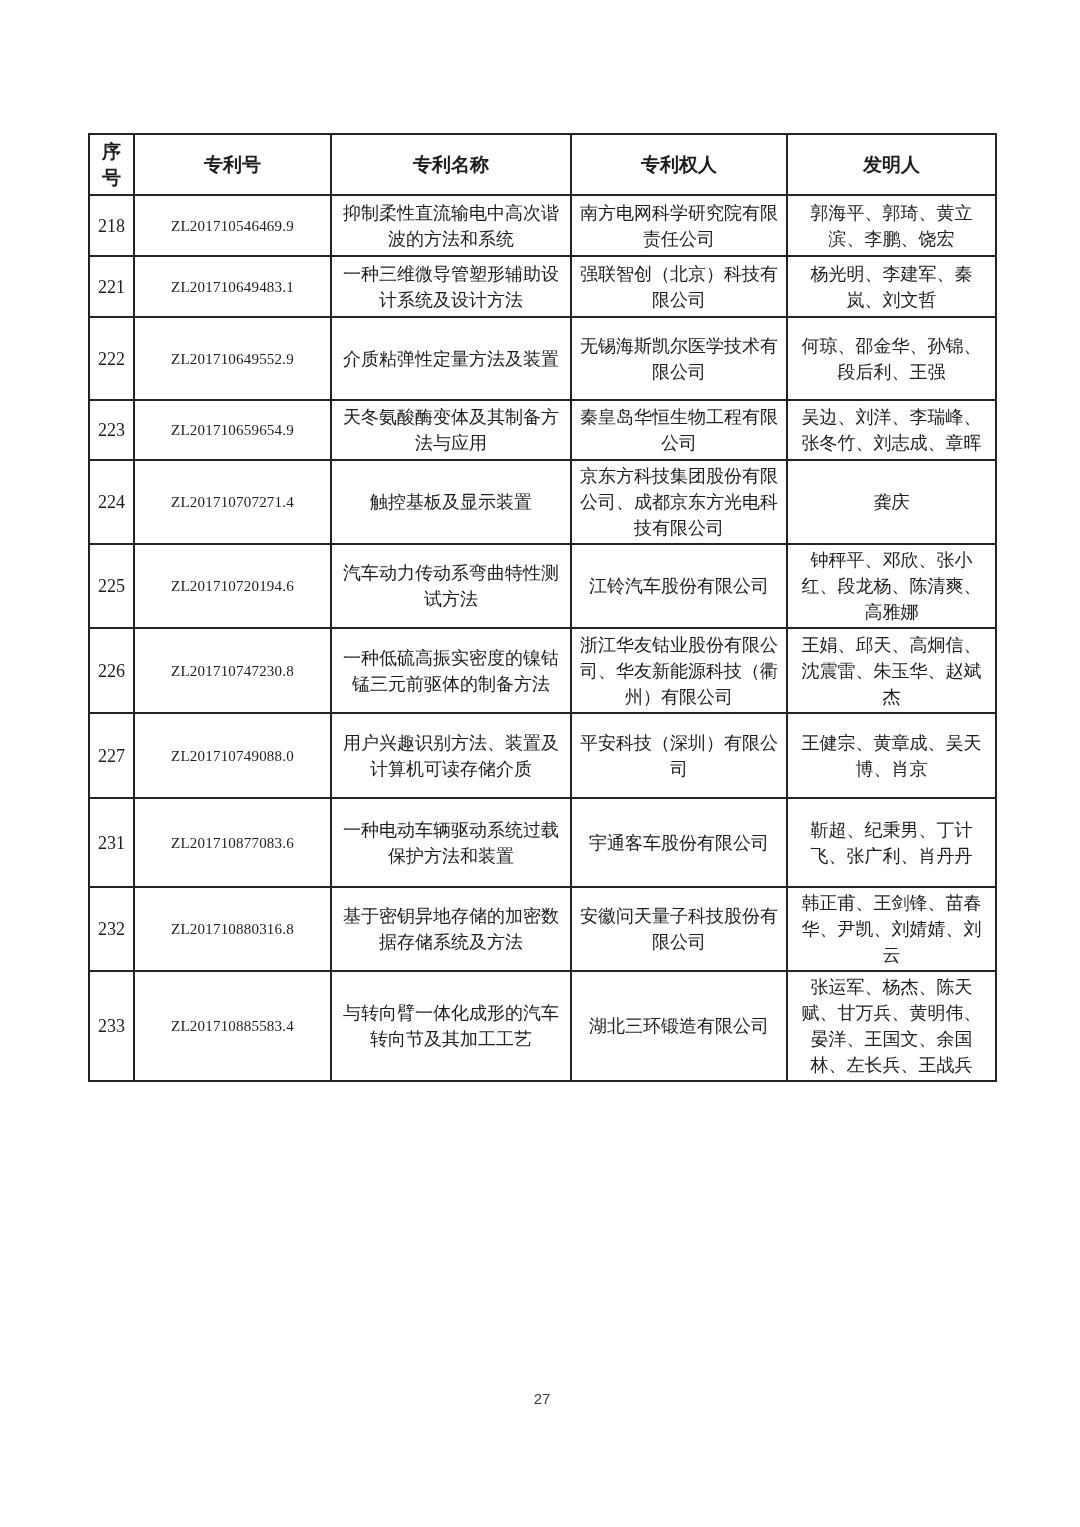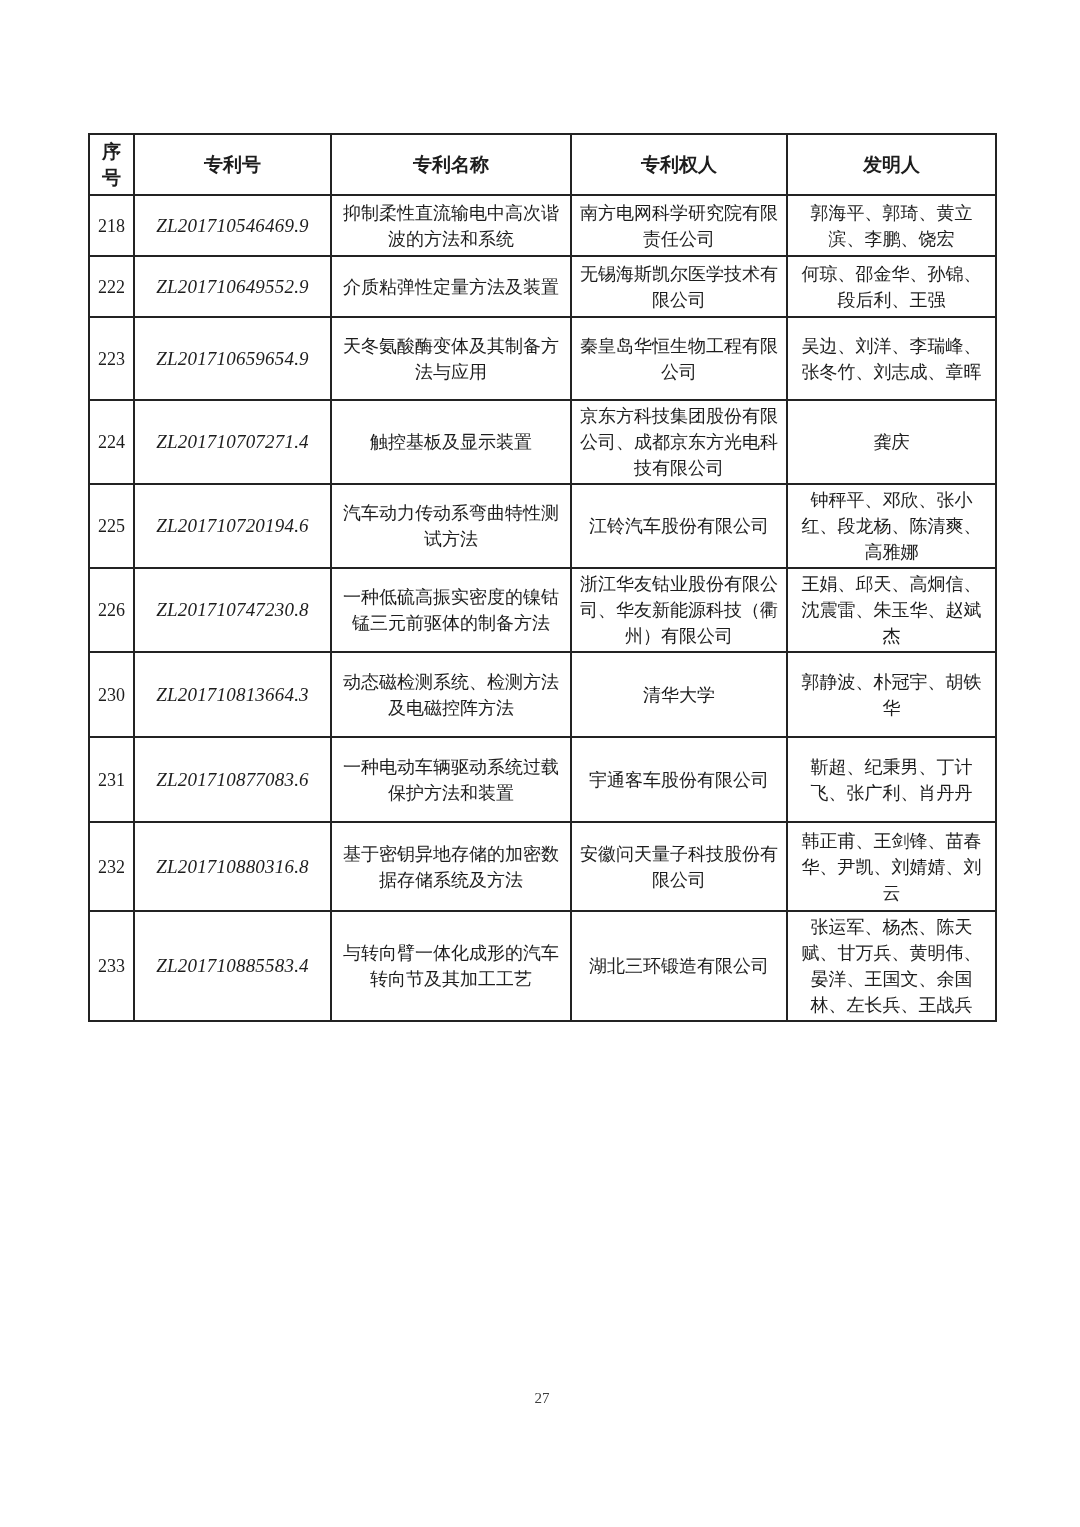--- a/index.html
+++ b/index.html
@@ -35,23 +35,22 @@
     font-weight: bold;
     font-size: 19px;
     line-height: 1.35;
     height: 55px;
   }
   .patent-table td {
     font-size: 18px;
     line-height: 26px;
   }
   .patent-table td.c-pat {
-    font-size: 19px;
+    font-size: 15px;
     letter-spacing: 0.2px;
-    font-style: italic;
   }
   col.col-no    { width: 45px;  }
   col.col-pat   { width: 197px; }
   col.col-title { width: 240px; }
   col.col-owner { width: 216px; }
   col.col-inv   { width: 209px; }
 
   
   tbody tr:nth-child(1)  td { height: 55px;  }
   tbody tr:nth-child(2)  td { height: 55px;  }
@@ -69,21 +68,21 @@
   tbody tr:nth-child(14) td { height: 54px;  }
   tbody tr:nth-child(15) td { height: 79px;  }
   tbody tr:nth-child(16) td { height: 107px; }
 
   .page-number {
     position: absolute;
     top: 1390px;
     left: 4px;
     right: 0;
     text-align: center;
-    font-family: Liberation Serif, serif;
+    font-family: Liberation Sans, sans-serif;
     font-size: 15px;
     color: #3d3d3d;
   }
 </style>
 </head>
 <body>
 
 <div class="page">
 
   <table class="patent-table">
@@ -103,20 +102,27 @@
         <th>发明人</th>
       </tr>
     </thead>
     <tbody id="table-body">
         <tr>
     <td class="c-no">218</td>
     <td class="c-pat">ZL201710546469.9</td>
     <td class="c-title">抑制柔性直流输电中高次谐波的方法和系统</td>
     <td class="c-owner">南方电网科学研究院有限责任公司</td>
     <td class="c-inv">郭海平、郭琦、黄立滨、李鹏、饶宏</td>
+  </tr>
+        <tr>
+    <td class="c-no">221</td>
+    <td class="c-pat">ZL201710649483.1</td>
+    <td class="c-title">一种三维微导管塑形辅助设计系统及设计方法</td>
+    <td class="c-owner">强联智创（北京）科技有限公司</td>
+    <td class="c-inv">杨光明、李建军、秦岚、刘文哲</td>
   </tr>
         <tr>
     <td class="c-no">222</td>
     <td class="c-pat">ZL201710649552.9</td>
     <td class="c-title">介质粘弹性定量方法及装置</td>
     <td class="c-owner">无锡海斯凯尔医学技术有限公司</td>
     <td class="c-inv">何琼、邵金华、孙锦、段后利、王强</td>
   </tr>
         <tr>
     <td class="c-no">223</td>
@@ -140,25 +146,25 @@
     <td class="c-inv">钟秤平、邓欣、张小红、段龙杨、陈清爽、高雅娜</td>
   </tr>
         <tr>
     <td class="c-no">226</td>
     <td class="c-pat">ZL201710747230.8</td>
     <td class="c-title">一种低硫高振实密度的镍钴锰三元前驱体的制备方法</td>
     <td class="c-owner">浙江华友钴业股份有限公司、华友新能源科技（衢州）有限公司</td>
     <td class="c-inv">王娟、邱天、高炯信、沈震雷、朱玉华、赵斌杰</td>
   </tr>
         <tr>
-    <td class="c-no">230</td>
-    <td class="c-pat">ZL201710813664.3</td>
-    <td class="c-title">动态磁检测系统、检测方法及电磁控阵方法</td>
-    <td class="c-owner">清华大学</td>
-    <td class="c-inv">郭静波、朴冠宇、胡铁华</td>
+    <td class="c-no">227</td>
+    <td class="c-pat">ZL201710749088.0</td>
+    <td class="c-title">用户兴趣识别方法、装置及计算机可读存储介质</td>
+    <td class="c-owner">平安科技（深圳）有限公司</td>
+    <td class="c-inv">王健宗、黄章成、吴天博、肖京</td>
   </tr>
         <tr>
     <td class="c-no">231</td>
     <td class="c-pat">ZL201710877083.6</td>
     <td class="c-title">一种电动车辆驱动系统过载保护方法和装置</td>
     <td class="c-owner">宇通客车股份有限公司</td>
     <td class="c-inv">靳超、纪秉男、丁计飞、张广利、肖丹丹</td>
   </tr>
         <tr>
     <td class="c-no">232</td>

